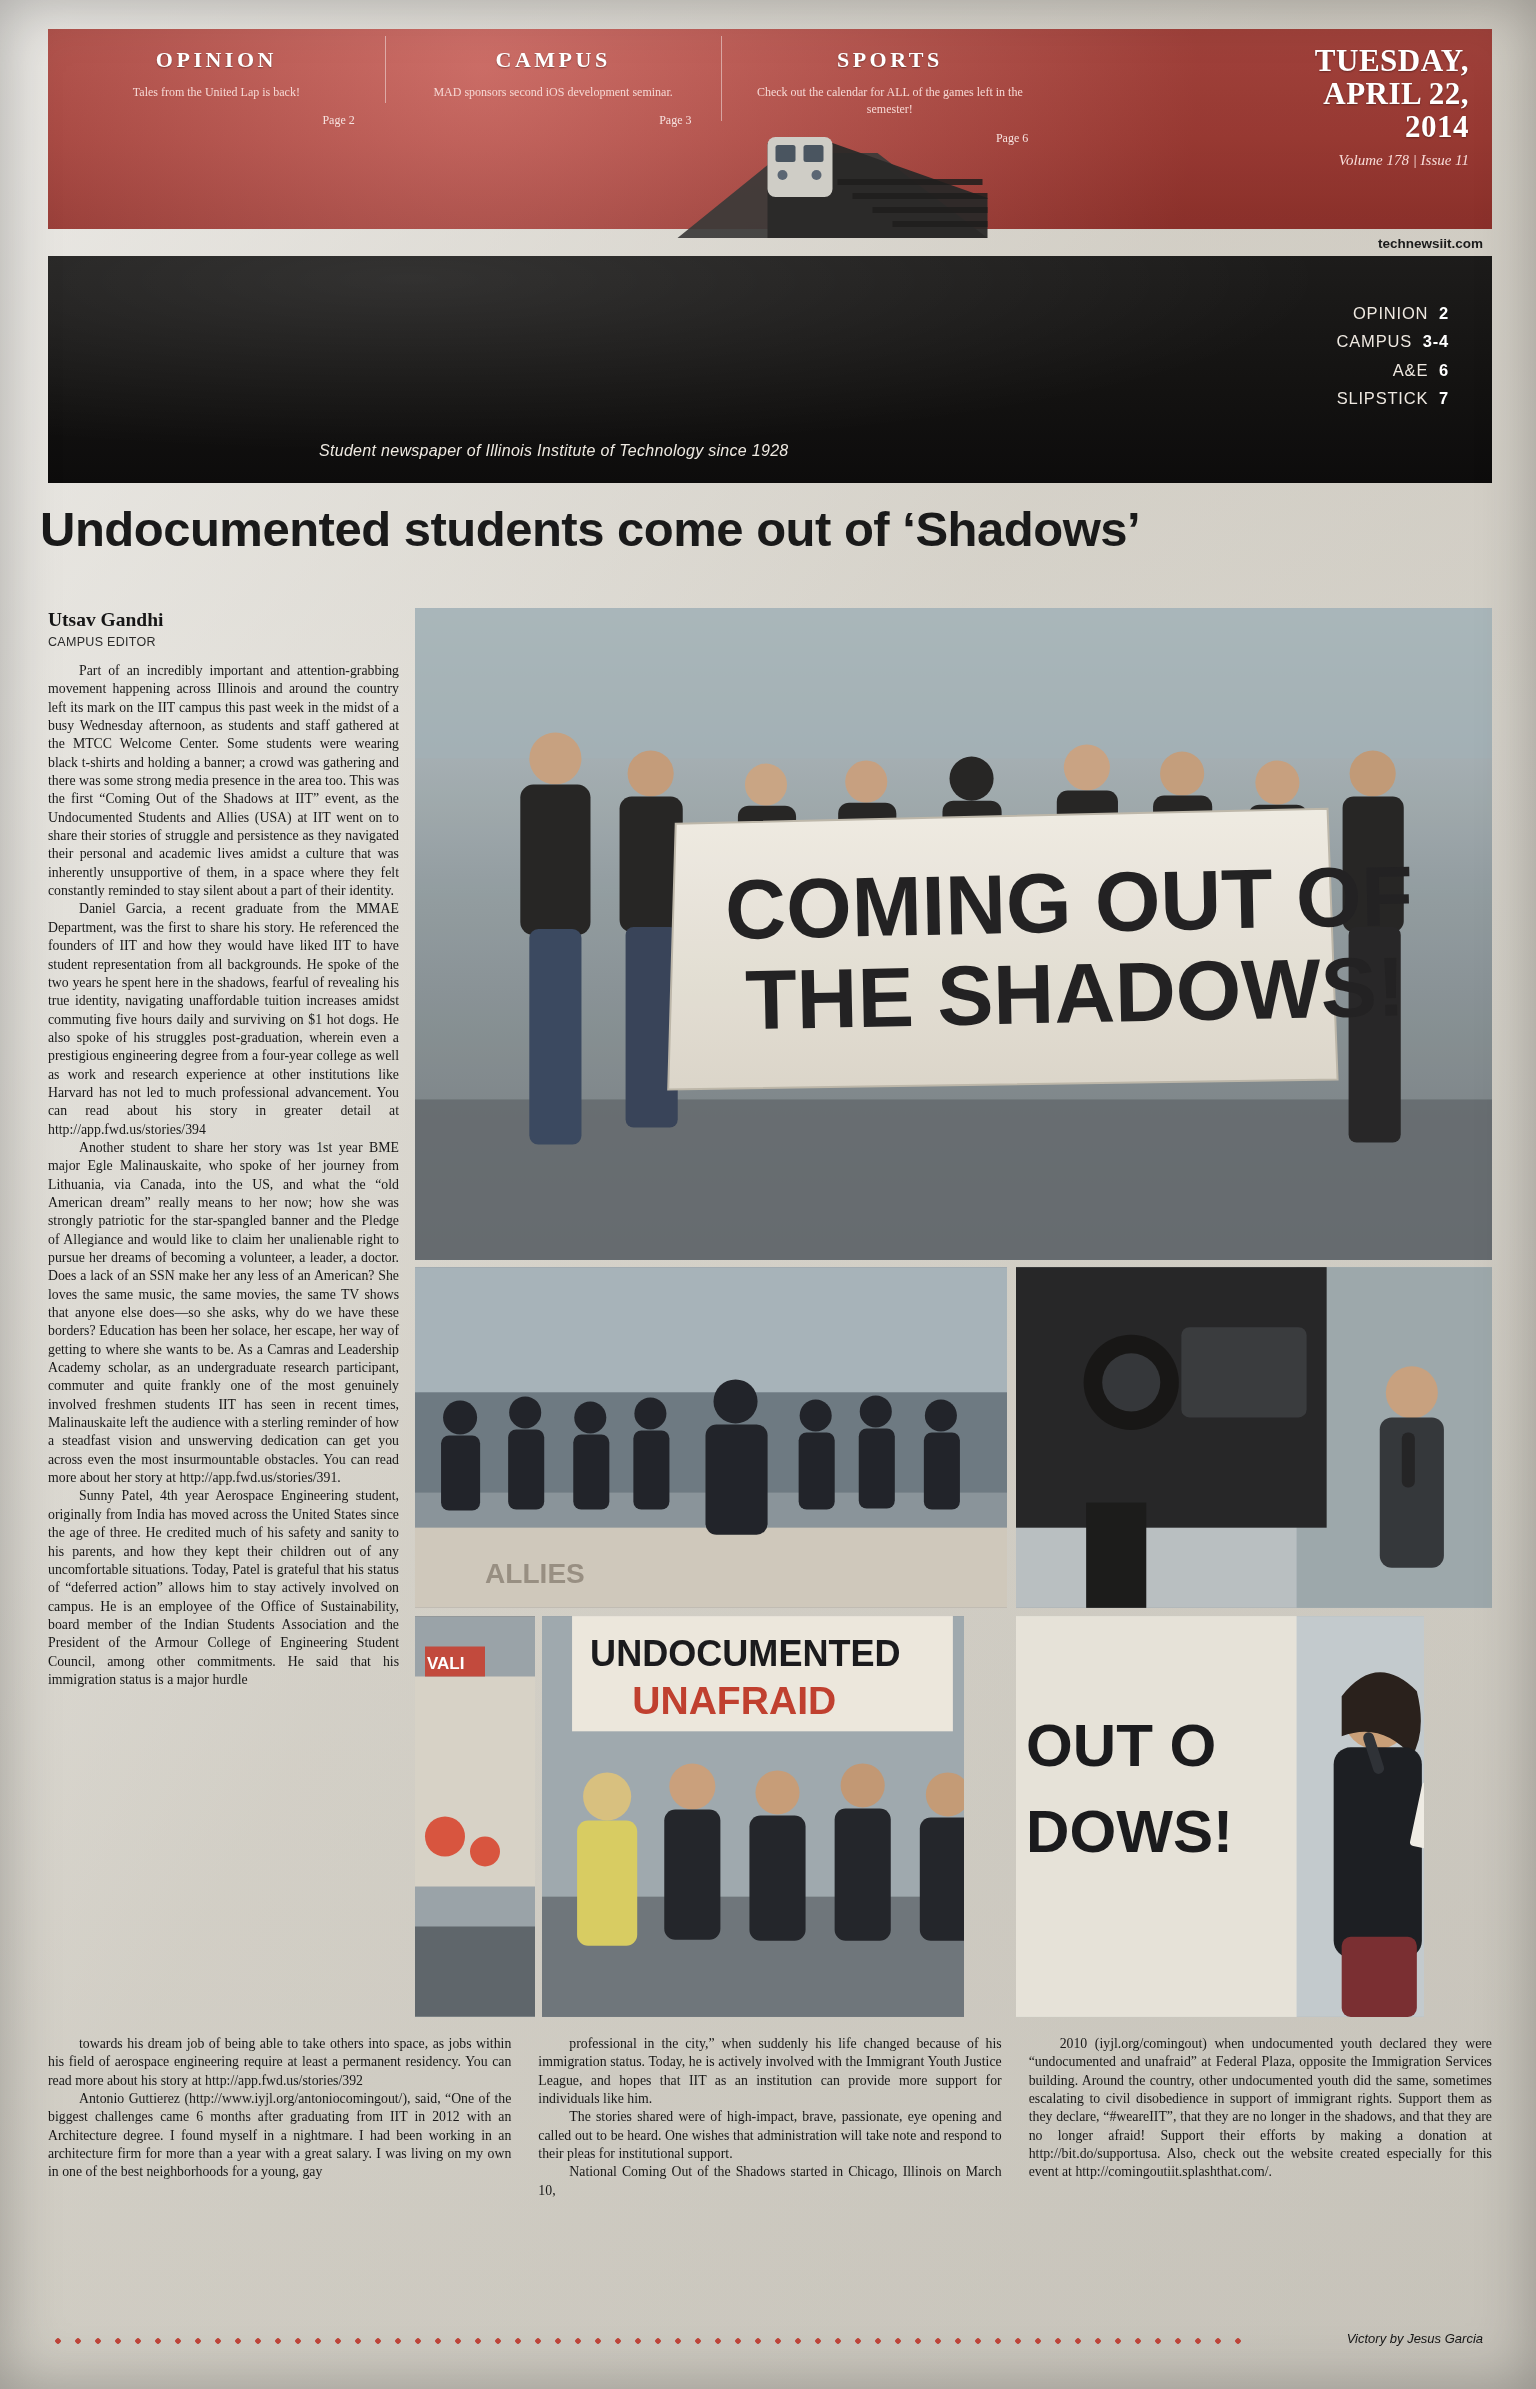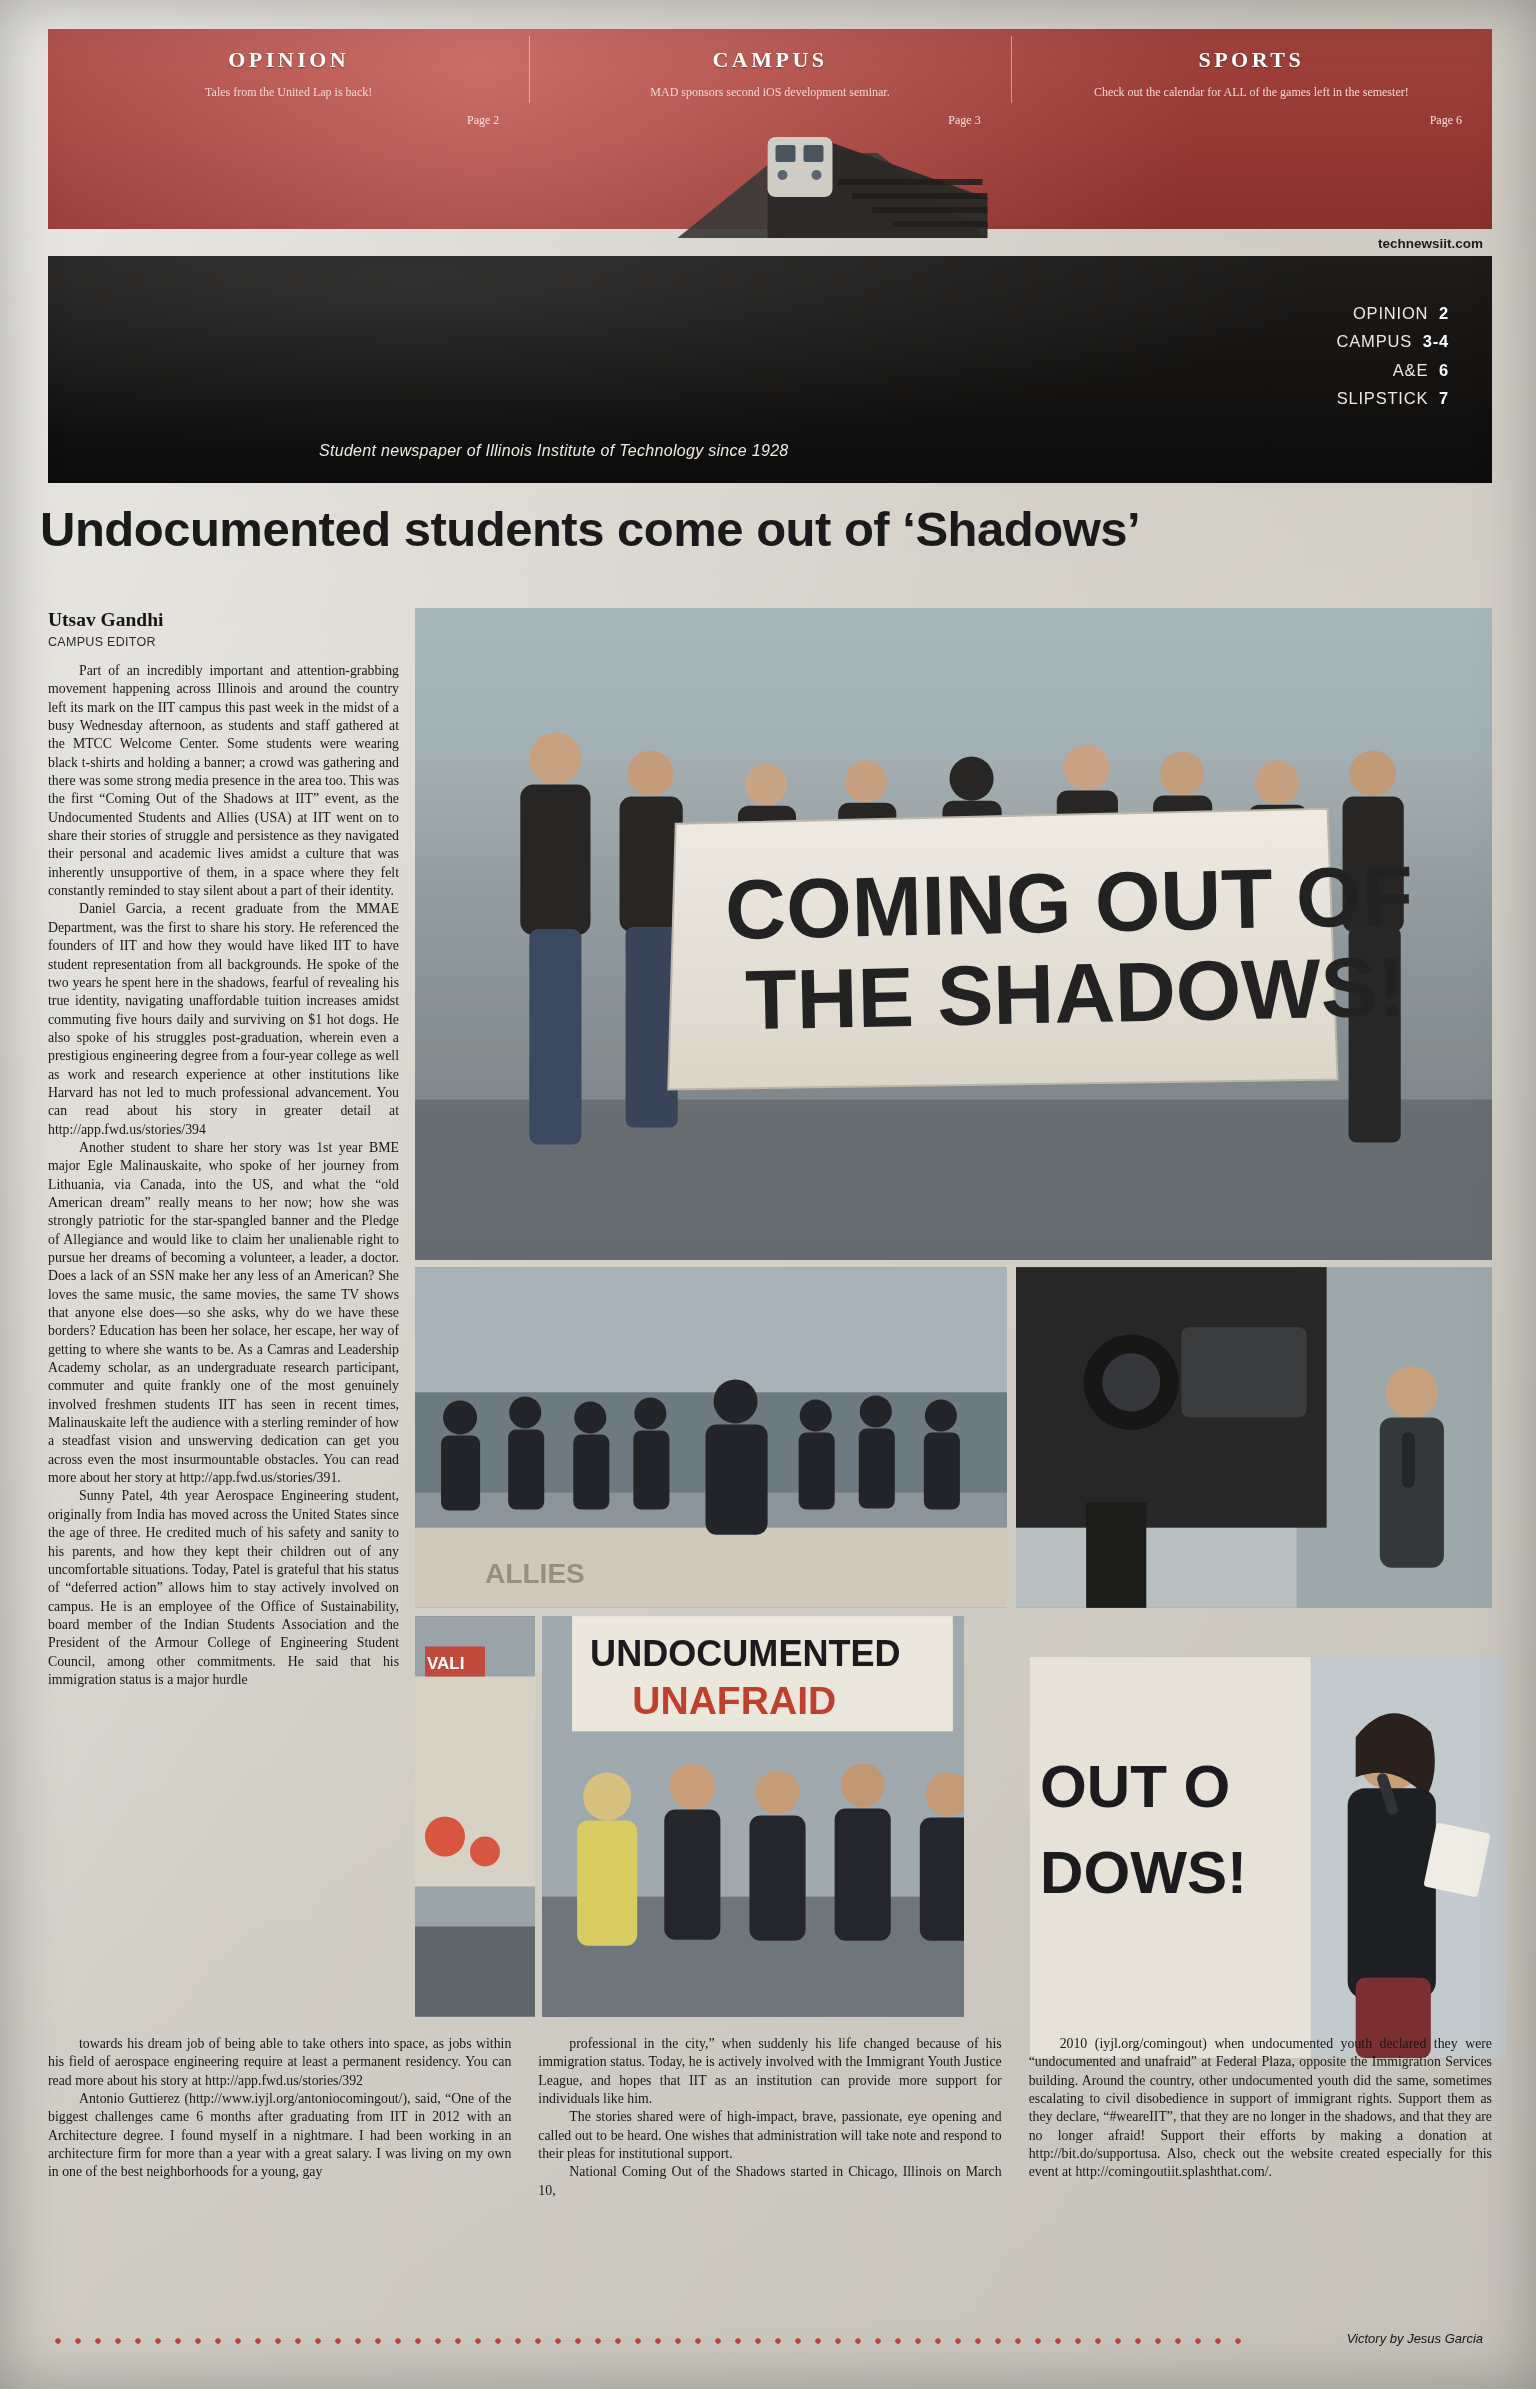--- a/index.html
+++ b/index.html
@@ -220,21 +220,21 @@
   .photo {
     position: absolute;
     background: #8d8d8d;
     overflow: hidden;
   }
   .photo-main { left: 415px; top: 608px; width: 1077px; height: 652px; }
   .photo-b { left: 415px; top: 1267px; width: 592px; height: 341px; }
   .photo-c { left: 1016px; top: 1267px; width: 476px; height: 341px; }
   .photo-d { left: 415px; top: 1616px; width: 120px; height: 401px; }
   .photo-e { left: 542px; top: 1616px; width: 422px; height: 401px; }
-  .photo-f { left: 1016px; top: 1657px; width: 476px; height: 401px; margin-left: 14px; }
+  .photo-f { left: 1016px; top: 1616px; width: 408px; height: 401px; }
 
   
   .bottom {
     position: absolute;
     left: 48px; top: 2035px;
     width: 1444px;
     display: flex;
     gap: 27px;
   }
   .bottom .bcol {
@@ -278,20 +278,26 @@
     </div>
     <div class="teaser-col">
       <div class="teaser-head">CAMPUS</div>
       <div class="teaser-sub">MAD sponsors second iOS development seminar.</div>
       <div class="teaser-page">Page 3</div>
     </div>
     <div class="teaser-col">
       <div class="teaser-head">SPORTS</div>
       <div class="teaser-sub">Check out the calendar for ALL of the games left in the semester!</div>
       <div class="teaser-page">Page 6</div>
+    </div>
+    <div class="teaser-date">
+      <div class="d1">TUESDAY,</div>
+      <div class="d1">APRIL 22,</div>
+      <div class="d1">2014</div>
+      <div class="d2">Volume 178 | Issue 11</div>
     </div>
   </div>
 
   <svg class="train" viewBox="0 0 740 230">
     <polygon points="0,230 120,230 330,60 520,60 740,230" fill="#3b3a38" opacity="0.92"></polygon>
     <polygon points="300,230 740,230 740,150 430,40 300,40" fill="#2a2928" opacity="0.95"></polygon>
     <rect x="300" y="28" width="130" height="120" rx="16" fill="#cfcdc6"></rect>
     <rect x="316" y="44" width="40" height="34" rx="5" fill="#4a5560"></rect>
     <rect x="372" y="44" width="40" height="34" rx="5" fill="#4a5560"></rect>
     <circle cx="330" cy="104" r="10" fill="#5b6673"></circle>

